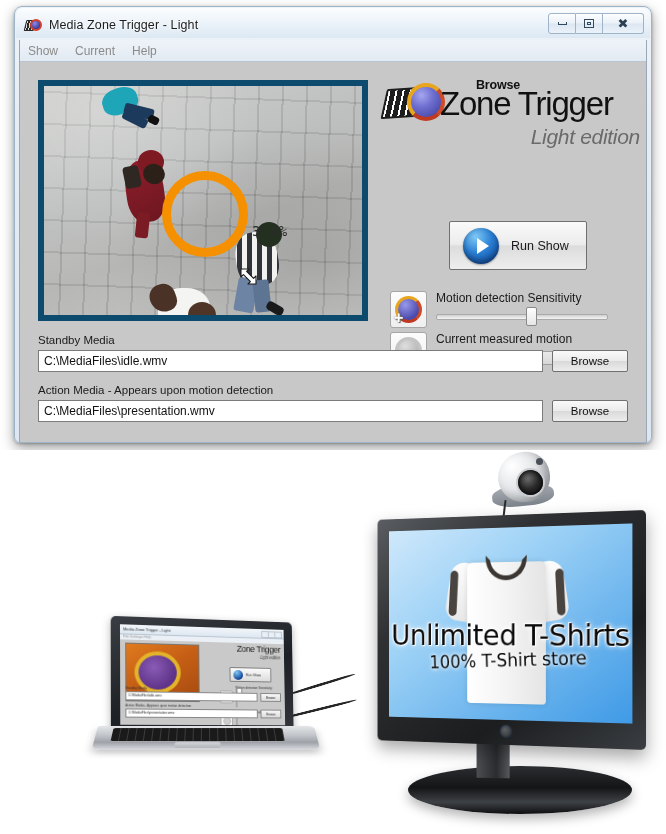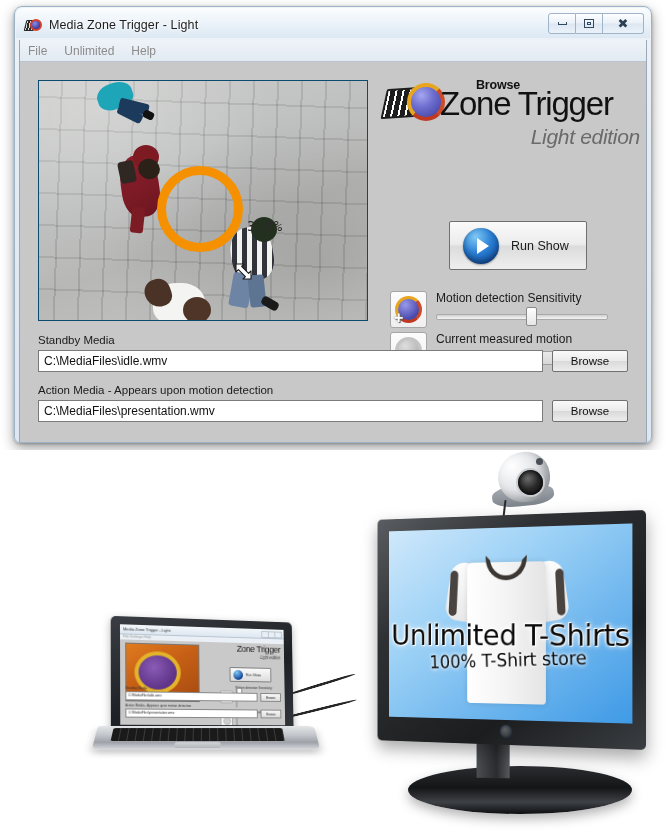--- a/index.html
+++ b/index.html
@@ -143,21 +143,21 @@
     position: relative;
     height: 380px;
     background: #c8c8c8;
   }
 
   
   #video-preview {
     position: absolute;
     left: 18px; top: 18px;
     width: 330px; height: 241px;
-    border: 1px solid #0c4a6e;
+    border: 6px solid #0c4a6e;
     box-sizing: border-box;
     overflow: hidden;
     background: #b9b9b6;
   }
   .pavement {
     position: absolute; inset: 0;
     background:
       repeating-linear-gradient(92deg,
         rgba(255,255,255,.10) 0 22px,
         rgba(0,0,0,.07) 22px 24px),
@@ -676,22 +676,22 @@
       </div>
       <div class="win-btn close">
         <span class="glyph-close">✖</span>
       </div>
     </div>
   </div>
 
   <div class="client">
 
     <div class="menubar">
-      <div class="menu-item">File</div>
-      <div class="menu-item">Unlimited</div>
+      <div class="menu-item">Show</div>
+      <div class="menu-item">Current</div>
       <div class="menu-item">Help</div>
     </div>
 
     <div class="panel">
 
       <div id="video-preview">
         <div class="pavement"></div>
 
         <div class="ped" id="ped-teal">
           <div class="body"></div>

